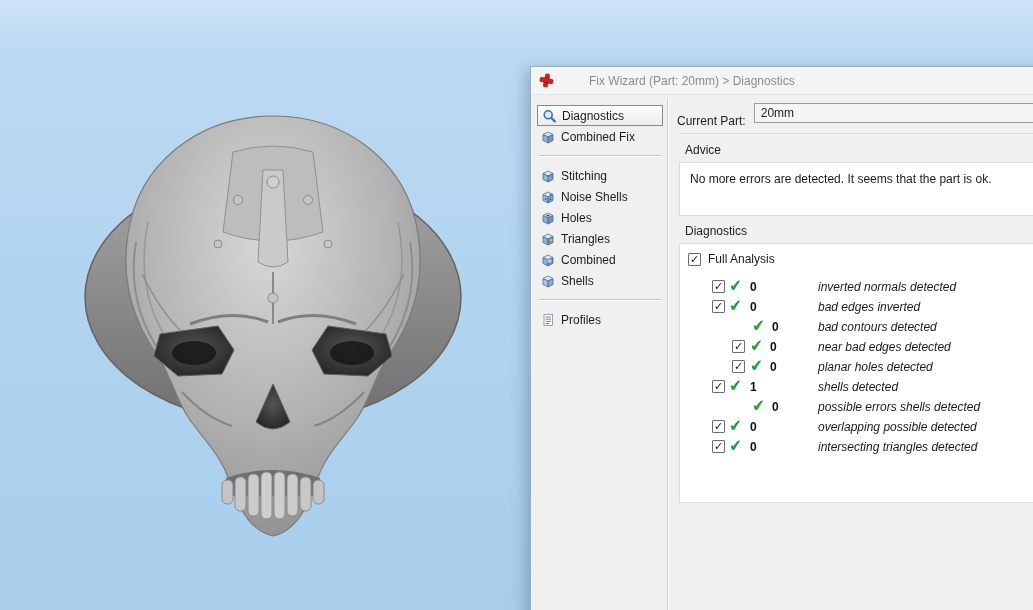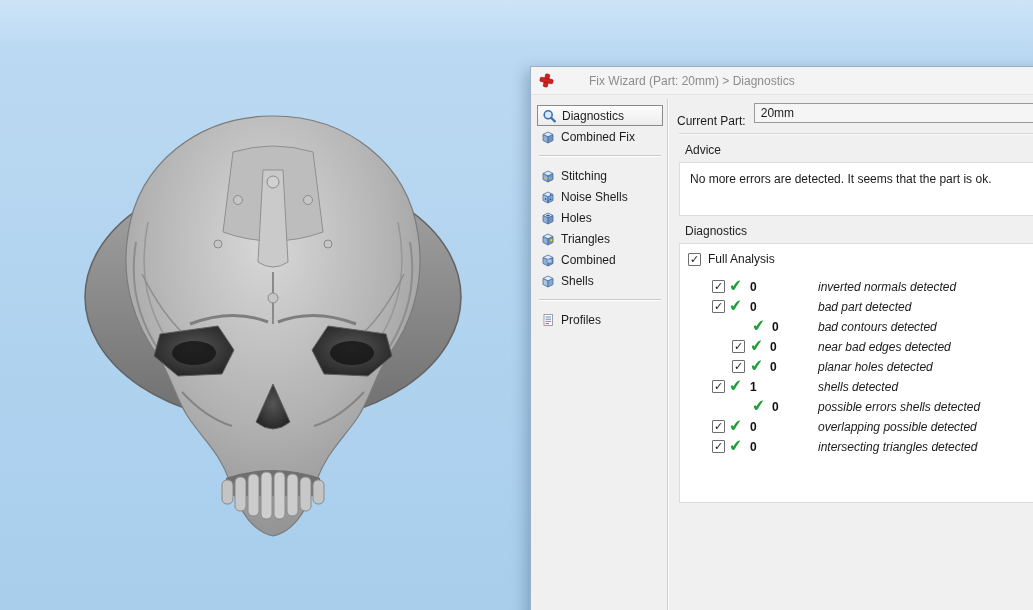--- a/index.html
+++ b/index.html
@@ -280,21 +280,21 @@
             <span class="count">0</span>
             <span class="rlabel">inverted normals detected</span>
           </div>
 
           <div class="drow lvl0">
             <span class="cb">
                 <span>✓</span>
               </span>
             <span class="gcheck">✔</span>
             <span class="count">0</span>
-            <span class="rlabel">bad part detected</span>
+            <span class="rlabel">bad edges inverted</span>
           </div>
 
           <div class="drow lvl1 no-cb">
             <span class="gcheck">✔</span>
             <span class="count">0</span>
             <span class="rlabel">bad contours detected</span>
           </div>
 
           <div class="drow lvl1">
             <span class="cb">

